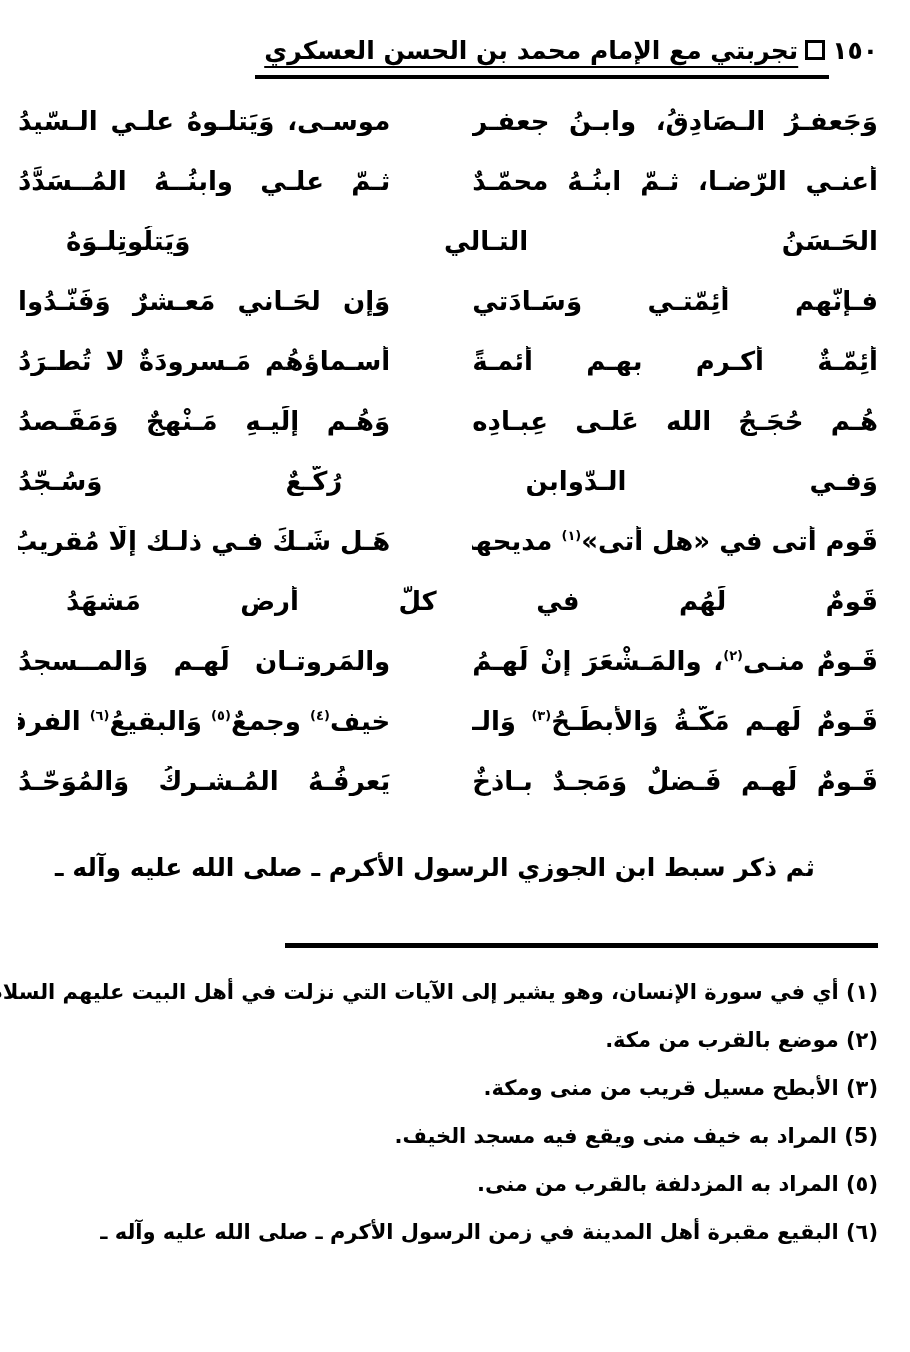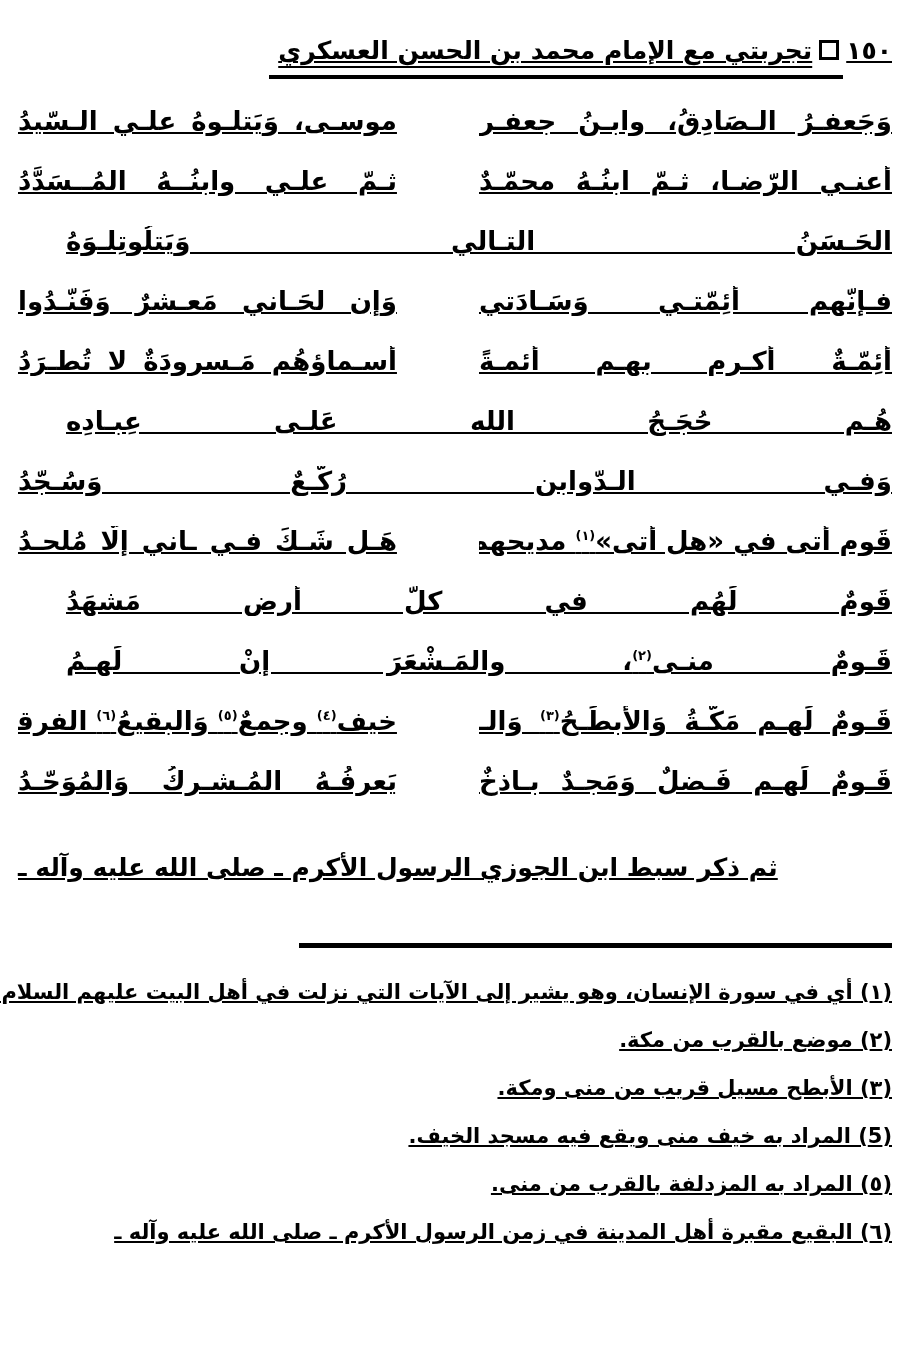--- a/index.html
+++ b/index.html
@@ -5,23 +5,22 @@
   html,body{margin:0;padding:0;}
   body{
     width:910px;height:1352px;
     background:#ffffff;color:#000;
     font-family:"DejaVu Sans", sans-serif;
     overflow:hidden;
   }
   .page{
     width:910px;height:1352px;
     box-sizing:border-box;
-    padding:36px 18px 0 18px;
+    padding:36px 32px 0 18px;
     direction:rtl;
-    text-decoration:underline;
   }
   
   .header-line{
     text-align:right;
     font-size:25px;
     font-weight:bold;
     padding-left:40px;
     white-space:nowrap;
   }
   .page-num{letter-spacing:2px;}
@@ -67,21 +66,21 @@
     font-size:13px;
     font-weight:bold;
     vertical-align:10px;
     letter-spacing:0;
   }
   
   .prose{
     margin:36px 4px 0 0;
     font-size:25px;
     font-weight:bold;
-    text-align:left;
+    text-align:center;
     text-indent:22px;
     line-height:42px;
   }
   
   .fn-rule{
     height:5px;background:#000;
     width:593px;
     margin:54px 0 0 auto;
   }
   .footnotes{
@@ -123,33 +122,35 @@
     <div class="verse">
       <span class="vh r">فـإِنّهم أئِمّتـي وَسَـادَتي</span>
       <span class="vh l">وَإِن لحَـاني مَعـشرٌ وَفَنّـدُوا</span>
     </div>
     <div class="verse">
       <span class="vh r">أئِمّـةٌ أكـرم بهـم أئمـةً</span>
       <span class="vh l">أسـماؤهُم مَـسرودَةٌ لا تُطـرَدُ</span>
     </div>
     <div class="verse">
       <span class="vh r">هُـم حُجَـجُ الله عَلـى عِبـادِه</span>
+      <span class="vh l">وَهُـم إِلَيـهِ مَـنْهجٌ وَمَقَـصدُ</span>
     </div>
     <div class="verse">
       <span class="vh l">وَفـي الـدّوابن رُكّـعٌ وَسُـجّدُ</span>
     </div>
     <div class="verse">
       <span class="vh r">قَومٍ أتى في «هل أتى»<sup>(١)</sup> مديحهم</span>
-      <span class="vh l">هَـل شَـكَ فـي ـاني إلّا مُلحـدُ</span>
+      <span class="vh l">هَـل شَـكَ فـي ذلـك إلّا مُقريبُ</span>
     </div>
     <div class="verse">
       <span class="vh r">قَومٌ لَهُم في كلّ أرضٍ مَشهَدُ</span>
     </div>
     <div class="verse">
       <span class="vh r">قَـومٌ منـى<sup>(٢)</sup>، والمَـشْعَرَ إِنْ لَهـمُ</span>
+      <span class="vh l">والمَروتـانِ لَهـم وَالمــسجدُ</span>
     </div>
     <div class="verse">
       <span class="vh r">قَـومٌ لَهـم مَكّـةُ وَالأبطَـحُ<sup>(٣)</sup> وَالـ</span>
       <span class="vh l">خيف<sup>(٤)</sup> وجمعٌ<sup>(٥)</sup> وَالبقيعُ<sup>(٦)</sup> الفرقدُ</span>
     </div>
     <div class="verse">
       <span class="vh r">قَـومٌ لَهـم فَـضلٌ وَمَجـدٌ بـاذخٌ</span>
       <span class="vh l">يَعرفُـهُ المُـشـركُ وَالمُوَحّـدُ</span>
     </div>
   </main>

